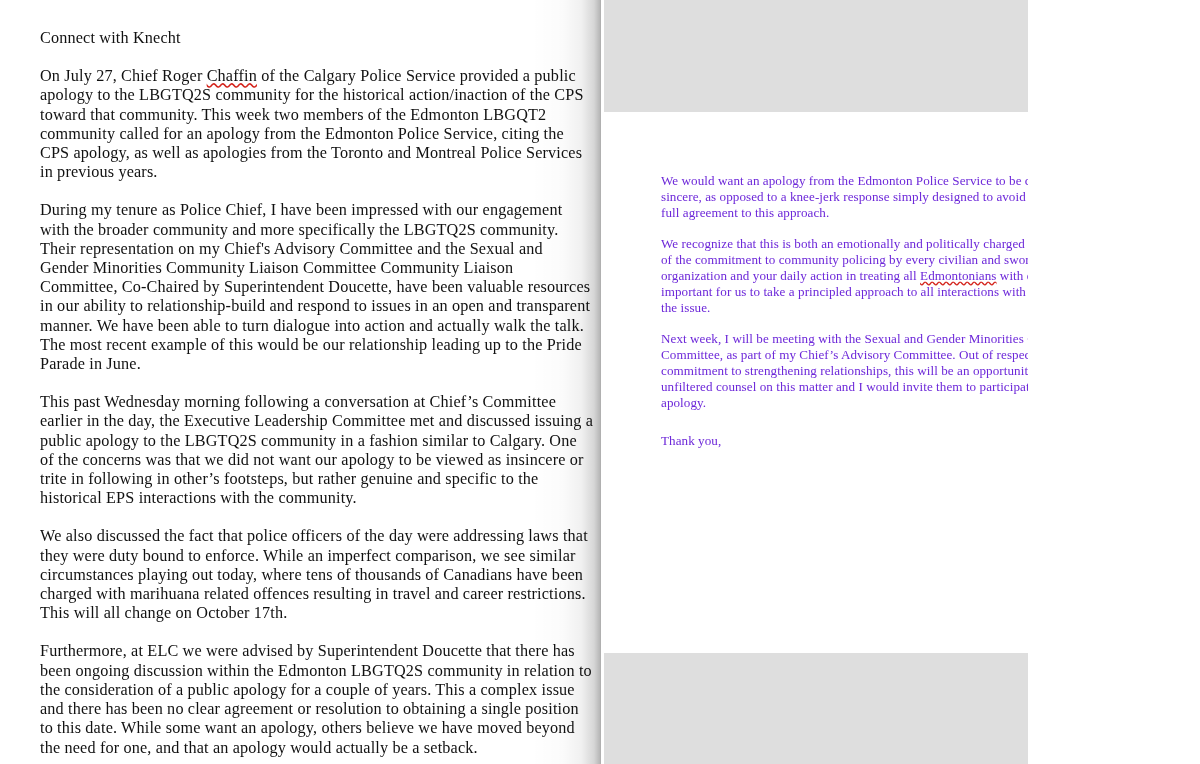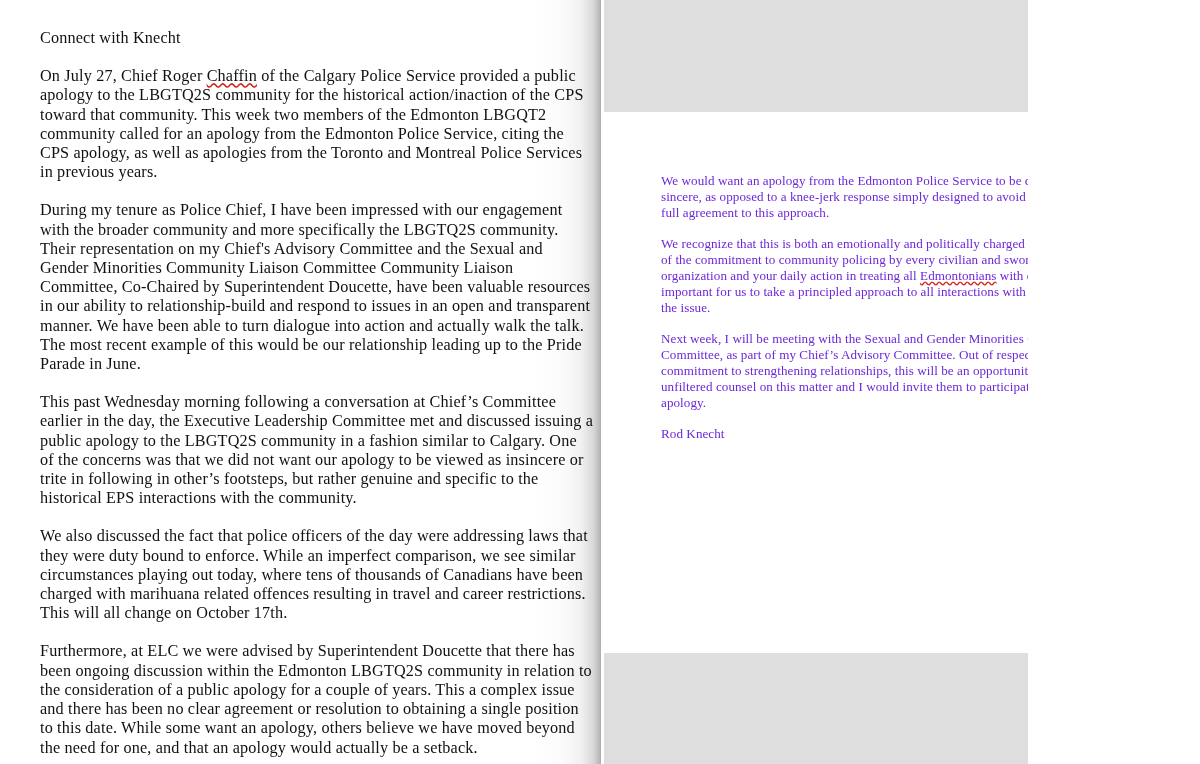--- a/index.html
+++ b/index.html
@@ -128,17 +128,17 @@
 
   <div class="page-right">
     <div class="band-top"></div>
     <div class="band-bottom"></div>
     <div class="right-text">
       <div>
           <p><span>We would want an apology from the Edmonton Police Service to be clear, accurate and sincere, as opposed to a knee-jerk response simply designed to avoid criticism.  There was full agreement to this approach.</span></p>
           <p><span>We recognize that this is both an emotionally and politically charged issue.  I am very proud of the commitment to community policing by every civilian and sworn member of our organization and your daily action in treating all </span><span class="misspelled">Edmontonians</span><span> with dignity and respect.  It is important for us to take a principled approach to all interactions with citizens, irrespective of the issue.</span></p>
           <p><span>Next week, I will be meeting with the Sexual and Gender Minorities Community Liaison Committee, as part of my Chief’s Advisory Committee.  Out of respect for their ongoing commitment to strengthening relationships, this will be an opportunity to seek their unfiltered counsel on this matter and I would invite them to participate in any warranted apology.</span></p>
         </div>
-      <p>Rod Knecht</p>
+      <p class="sig-thanks">Thank you,</p>
     </div>
   </div>
 
 </div>
 
 </body></html>

